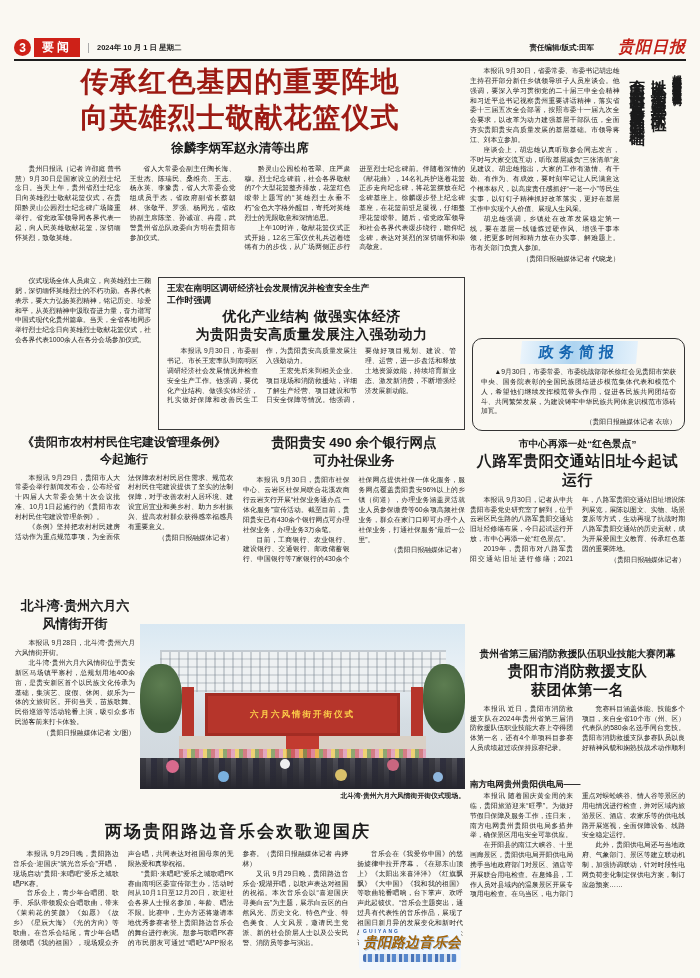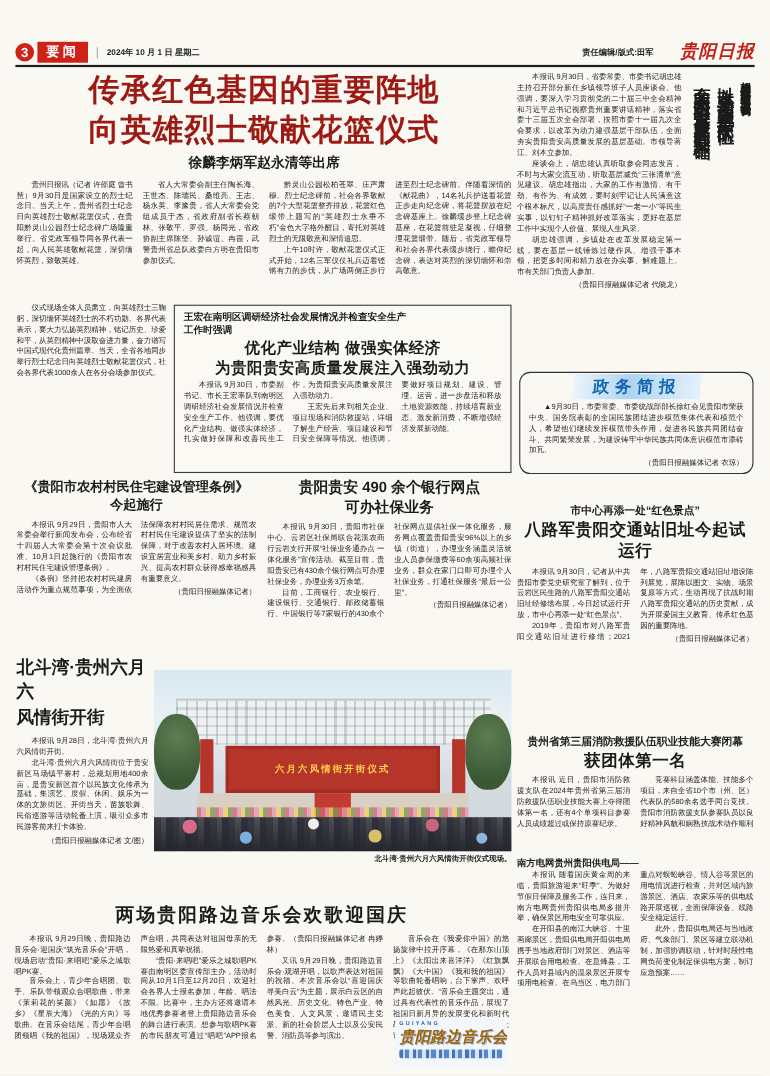--- a/index.html
+++ b/index.html
@@ -36,42 +36,42 @@
   .v-heads{float:right;writing-mode:vertical-rl;height:240px;padding-left:4px;margin-left:3px;}
   .v-kicker{font-size:9.5px;font-weight:bold;line-height:1.6;letter-spacing:1px;}
   .v-h{font-size:15.5px;font-weight:900;letter-spacing:3px;line-height:1.4;}
   
   .brief{position:absolute;left:472px;top:338px;width:213px;height:93px;border:1.5px solid #333;
         border-radius:10px;padding:4px 8px 4px;box-sizing:border-box;text-align:center;}
   .brief-title{display:inline-block;margin-top:-16px;background:linear-gradient(90deg,#eaf4fc,#aed4f0 45%,#e4f1fb);
         padding:2px 18px;font-size:15px;font-weight:900;color:#1565b0;letter-spacing:5px;transform:skew(-5deg);}
   .brief-body{text-align:left;margin-top:3px;}
   
-  .kicker-c{font-size:9.8px;font-weight:bold;text-align:center;line-height:1.3;margin-top:21px;}
+  .kicker-c{font-size:9.8px;font-weight:bold;text-align:center;line-height:1.3;}
   .h-m{font-size:15px;font-weight:900;text-align:center;line-height:1.3;letter-spacing:.5px;}
   .balu{position:absolute;left:470px;top:438px;width:215px;height:202px;}
   .balu-body{column-count:2;column-gap:9px;height:146px;overflow:hidden;margin-top:5px;}
   .fire{position:absolute;left:470px;top:648px;width:215px;height:127px;}
   .fire-body{column-count:2;column-gap:9px;height:68px;overflow:hidden;margin-top:4px;}
   .power{position:absolute;left:470px;top:779px;width:215px;height:192px;overflow:hidden;}
   .power-kicker{font-size:8.5px;font-weight:bold;}
   .power-h{font-size:13.5px;font-weight:900;text-align:center;margin:2px 0 4px;letter-spacing:.5px;}
   .power-body{column-count:2;column-gap:9px;height:158px;overflow:hidden;}
   
   .reg{position:absolute;left:15px;top:434px;width:218px;height:158px;}
   .reg-h{font-size:12px;font-weight:900;text-align:center;line-height:1.4;}
   .reg-body{column-count:2;column-gap:8px;height:116px;overflow:hidden;margin-top:5px;}
   .banks{position:absolute;left:243px;top:434px;width:222px;height:200px;}
   .banks-h{font-size:13.5px;font-weight:900;text-align:center;line-height:1.35;}
   .banks-body{column-count:2;column-gap:9px;height:150px;overflow:hidden;margin-top:5px;}
   
   .beidou{position:absolute;left:15px;top:597px;width:120px;height:222px;}
-  .beidou-h{font-size:16px;font-weight:900;text-align:left;line-height:1.4;}
+  .beidou-h{font-size:13px;font-weight:900;text-align:center;line-height:1.4;}
   .beidou-body{margin-top:5px;height:182px;overflow:hidden;}
-  .photo{position:absolute;left:140px;top:609px;width:325px;}
+  .photo{position:absolute;left:140px;top:624px;width:325px;}
   .photo-img{position:relative;height:165px;overflow:hidden;
         background:linear-gradient(#d9e8f2 0%,#e9f0f5 28%,#d4dce2 60%,#cfd6db 100%);}
   .ph-building{position:absolute;left:6%;right:6%;top:16%;height:24%;background:#eef1f2;border-top:2px solid #c3cad0;
         background-image:repeating-linear-gradient(90deg,rgba(110,122,134,.30) 0 2px,transparent 2px 9px),
                          repeating-linear-gradient(0deg,rgba(110,122,134,.22) 0 2px,transparent 2px 8px);}
   .ph-tree{position:absolute;width:13%;top:24%;height:42%;border-radius:45%;
         background:radial-gradient(circle at 50% 30%,#5d7d51,#3b5835 75%);}
   .ph-stage{position:absolute;left:20%;right:20%;top:42%;height:26%;background:#b6352b;
         box-shadow:inset 0 0 0 3px #a32c23;display:flex;align-items:center;justify-content:center;}
   .ph-banner{color:#ffd24a;font-size:8.5px;font-weight:900;letter-spacing:2px;text-align:center;}
@@ -183,20 +183,21 @@
     <div class="h-m">八路军贵阳交通站旧址今起试运行</div>
     <div class="balu-body">
       <p>本报讯 9月30日，记者从中共贵阳市委党史研究室了解到，位于云岩区民生路的八路军贵阳交通站旧址经修缮布展，今日起试运行开放，市中心再添一处“红色景点”。</p>
       <p>2019年，贵阳市对八路军贵阳交通站旧址进行修缮；2021年，八路军贵阳交通站旧址增设陈列展览，展陈以图文、实物、场景复原等方式，生动再现了抗战时期八路军贵阳交通站的历史贡献，成为开展爱国主义教育、传承红色基因的重要阵地。</p>
       <div class="credit">（贵阳日报融媒体记者）</div>
     </div>
   </div>
 
   <div class="fire">
     <div class="kicker-c">贵州省第三届消防救援队伍职业技能大赛闭幕</div>
+    <div class="h-m">贵阳市消防救援支队</div>
     <div class="h-m">获团体第一名</div>
     <div class="fire-body">
       <p>本报讯 近日，贵阳市消防救援支队在2024年贵州省第三届消防救援队伍职业技能大赛上夺得团体第一名，还有4个单项科目参赛人员成绩超过或保持原赛纪录。</p>
       <p>竞赛科目涵盖体能、技能多个项目，来自全省10个市（州、区）代表队的580余名选手同台竞技。贵阳市消防救援支队参赛队员以良好精神风貌和娴熟技战术动作顺利完成各比赛项目，获得团体第一名的好成绩。</p>
 
     </div>
   </div>
 
   <div class="power">
     <div class="power-kicker">南方电网贵州贵阳供电局——</div>

